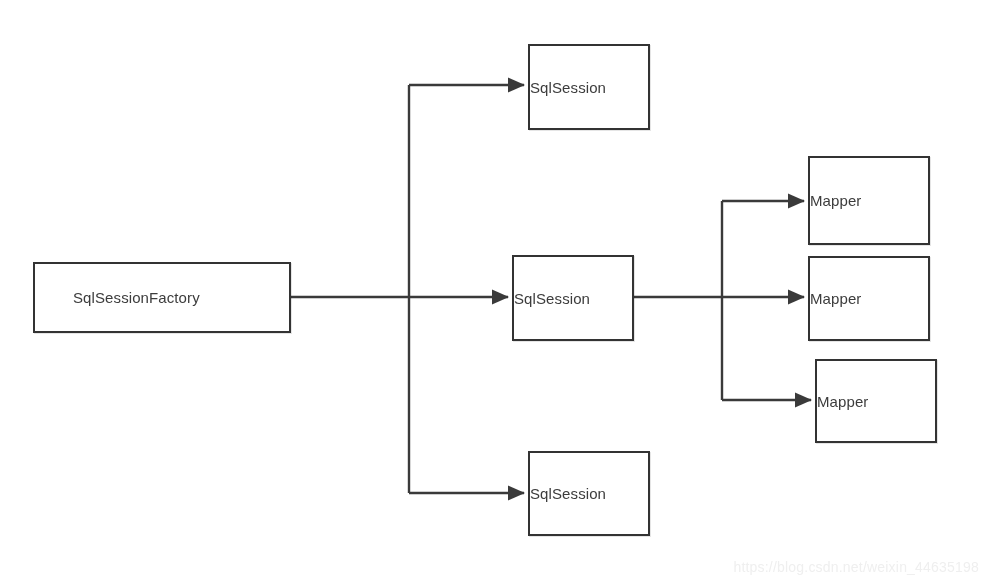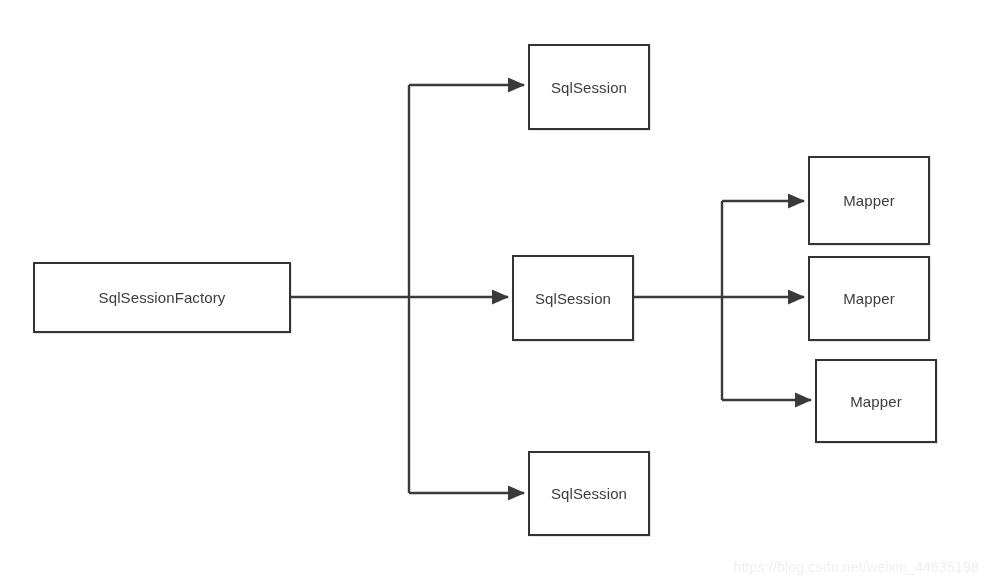--- a/index.html
+++ b/index.html
@@ -26,21 +26,20 @@
     height: 584px;
   }
   .node {
     position: absolute;
     box-sizing: border-box;
     background: #ffffff;
     border: 2px solid #333333;
     box-shadow: 1px 1px 0 0 rgba(0,0,0,0.10);
     display: flex;
     align-items: center;
-    justify-content: center;
     z-index: 2;
   }
   .node-label {
     font-family: "Liberation Sans", sans-serif;
     font-size: 15px;
     font-weight: 400;
     color: #3c3c3c;
     letter-spacing: 0.1px;
     white-space: nowrap;
     line-height: 1;
@@ -87,21 +86,21 @@
       <path d="M 722 201 L 722 400"></path>
 
       <path d="M 722 201 L 804 201" marker-end="url(#arrow)"></path>
 
       <path d="M 722 297 L 804 297" marker-end="url(#arrow)"></path>
 
       <path d="M 722 400 L 811 400" marker-end="url(#arrow)"></path>
     </g>
   </svg>
 
-  <div class="node" style="left: 33px; top: 262px; width: 258px; height: 71px; border-color: rgb(51, 51, 51); border-width: 2px; background: rgb(255, 255, 255);">
+  <div class="node" style="left: 33px; top: 262px; width: 258px; height: 71px; border-color: rgb(51, 51, 51); border-width: 2px; background: rgb(255, 255, 255); padding-left: 38px;">
     <span class="node-label" style="color: rgb(60, 60, 60); font-size: 15px;">SqlSessionFactory</span>
   </div>
 
   <div class="node" style="left: 528px; top: 44px; width: 122px; height: 86px; border-color: rgb(51, 51, 51); border-width: 2px; background: rgb(255, 255, 255);">
     <span class="node-label" style="color: rgb(60, 60, 60); font-size: 15px;">SqlSession</span>
   </div>
 
   <div class="node" style="left: 512px; top: 255px; width: 122px; height: 86px; border-color: rgb(51, 51, 51); border-width: 2px; background: rgb(255, 255, 255);">
     <span class="node-label" style="color: rgb(60, 60, 60); font-size: 15px;">SqlSession</span>
   </div>

